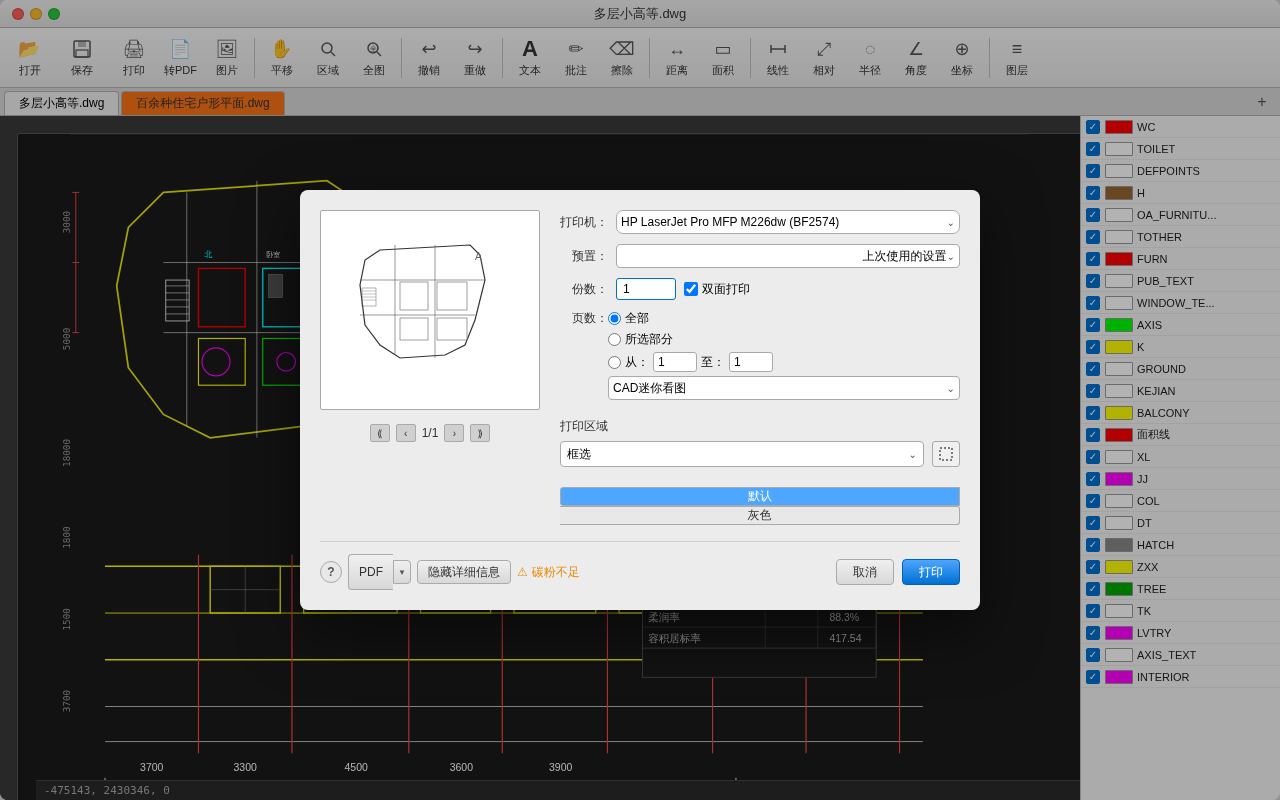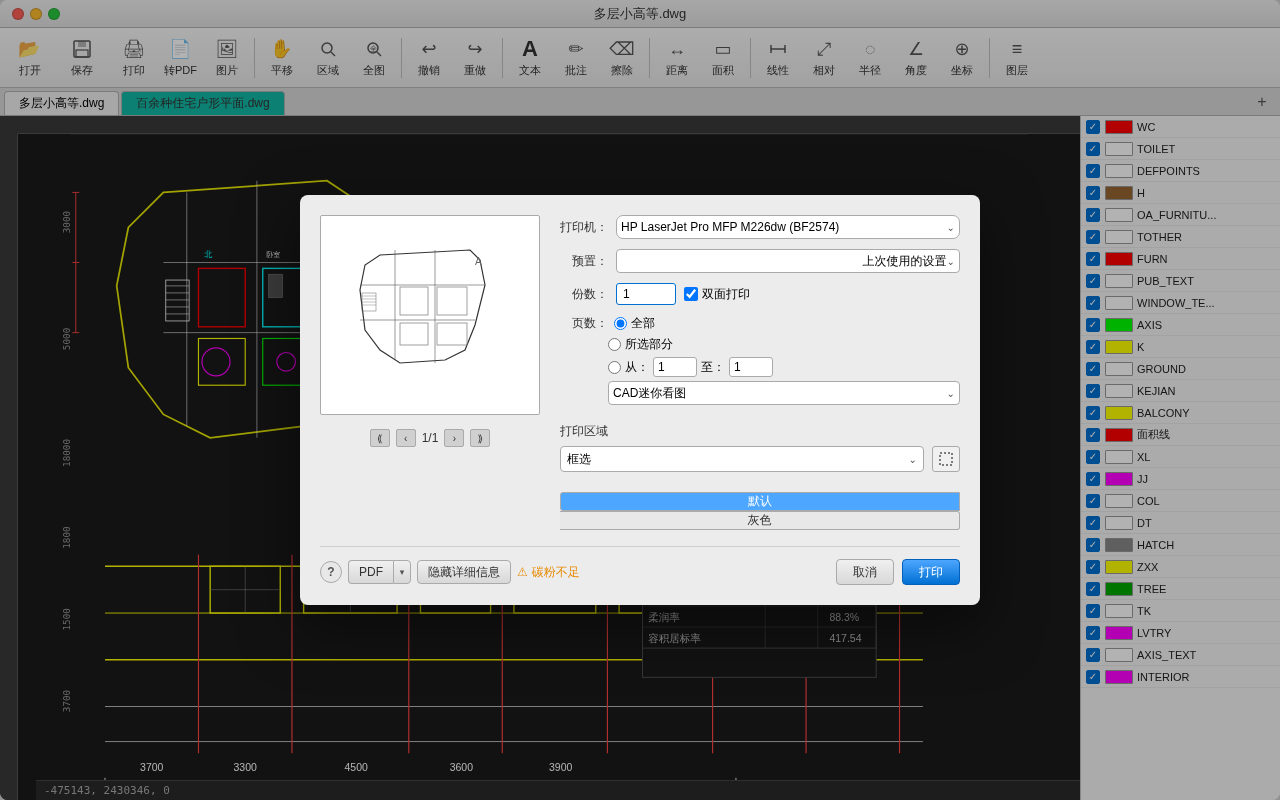--- a/index.html
+++ b/index.html
@@ -100,21 +100,21 @@
       background: #d8d8d8;
       border-bottom: 1px solid #b0b0b0;
       display: flex;
       align-items: flex-end;
       padding: 0 4px;
       position: relative;
     }
     .tab {
       height: 24px;
       padding: 0 14px;
-      background: #14b8a6;
+      background: #f97316;
       border: 1px solid #b0b0b0;
       border-bottom: none;
       border-radius: 4px 4px 0 0;
       font-size: 12px;
       color: #333;
       cursor: pointer;
       display: flex;
       align-items: center;
       margin-right: 2px;
     }
@@ -503,21 +503,21 @@
       font-size: 12px;
       font-weight: bold;
       color: #555;
       cursor: pointer;
     }
     .pdf-group {
       display: flex;
       align-items: center;
     }
     .pdf-btn {
-      height: 24px;
+      height: 36px;
       padding: 0 10px;
       background: linear-gradient(180deg, #f0f0f0, #d8d8d8);
       border: 1px solid #aaa;
       border-right: none;
       border-radius: 4px 0 0 4px;
       font-size: 12px;
       color: #333;
       display: flex;
       align-items: center;
       cursor: pointer;
@@ -1127,21 +1127,21 @@
             <div class="form-row">
               <span class="form-label">份数：</span>
               <input class="form-input" type="text" value="1" style="">
               <div class="checkbox-row">
                 <input type="checkbox" checked="" class="native-checkbox" style="">
                 <span>双面打印</span>
               </div>
             </div>
 
             <div class="form-row" style="flex-direction:column;align-items:flex-start;gap:4px;">
-              <div style="display:flex;align-items:center;gap:6px;">
+              <div style="display:flex;align-items:center;gap:0;">
                 <span class="form-label">页数：</span>
                 <div style="display:flex;align-items:center;gap:4px;">
                   <input type="radio" name="pages" checked="" style="">
                   <span>全部</span>
                 </div>
               </div>
               <div style="display:flex;align-items:center;gap:4px;margin-left:48px;">
                 <input type="radio" name="pages" style="">
                 <span>所选部分</span>
               </div>

